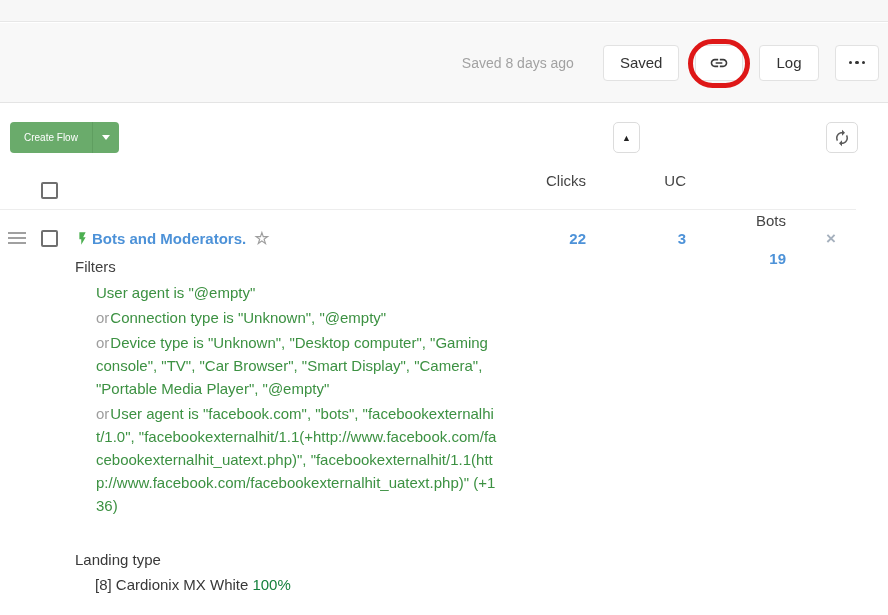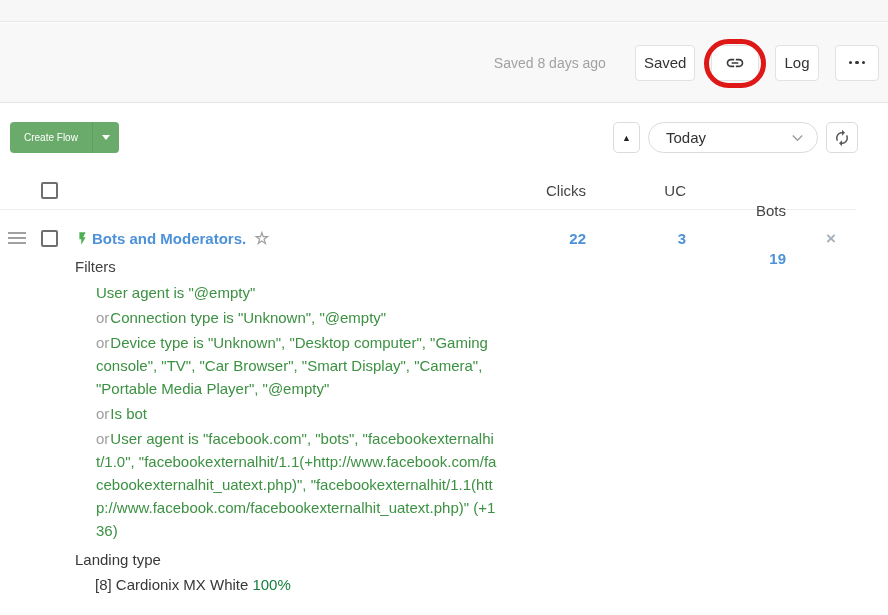--- a/index.html
+++ b/index.html
@@ -7,21 +7,21 @@
         font-family:"Liberation Sans",sans-serif;color:#383838;}
 
   
   .topstrip{position:absolute;left:0;top:0;width:888px;height:22px;background:#f7f7f7;
             border-bottom:1px solid #e7e7e7;box-sizing:border-box;}
   .appbar{position:absolute;left:0;top:23px;width:888px;height:80px;background:#f8f8f8;
           border-bottom:1px solid #e4e4e4;box-sizing:border-box;display:flex;align-items:center;
           justify-content:flex-end;gap:16px;padding-right:9px;}
   .status{color:#a2a2a2;font-size:14px;margin-right:13px;}
   .btn{height:36px;background:#fff;border:1px solid #e2e2e2;border-radius:4px;color:#333;
-       font-size:15px;display:flex;align-items:center;justify-content:center;padding:0 8px;
+       font-size:15px;display:flex;align-items:center;justify-content:center;padding:0 16px;
        box-sizing:border-box;cursor:pointer;}
   .icon-btn{padding:0 13px;}
   .link-wrap{position:relative;}
   .ring{position:absolute;left:-7px;top:-6px;right:-7px;bottom:-7px;border:5px solid #de1717;
         border-radius:26px;pointer-events:none;z-index:5;}
   .dots{display:flex;gap:3px;align-items:center;}
   .dots i{width:3.5px;height:3.5px;border-radius:50%;background:#333;}
 
   
   .create-flow{position:absolute;left:10px;top:122px;height:31px;display:flex;background:#6aab6b;
@@ -36,21 +36,21 @@
                 align-items:center;justify-content:center;font-size:9px;color:#222;cursor:pointer;}
   .today{position:absolute;left:648px;top:122px;width:170px;height:31px;background:#fff;
          border:1px solid #dcdcdc;border-radius:17px;box-sizing:border-box;display:flex;
          align-items:center;padding:0 10px 0 17px;font-size:15px;color:#333;cursor:pointer;}
   .today-label{flex:1;}
   .refresh-btn{position:absolute;left:826px;top:122px;width:32px;height:31px;background:#fff;
                border:1px solid #dcdcdc;border-radius:5px;box-sizing:border-box;display:flex;
                align-items:center;justify-content:center;cursor:pointer;}
 
   
-  .thead{position:absolute;left:0;top:172px;width:856px;height:38px;display:flex;align-items:center;
+  .thead{position:absolute;left:0;top:172px;width:856px;height:38px;display:flex;
          border-bottom:1px solid #ededed;box-sizing:border-box;color:#454545;font-size:15px;}
   .tname{flex:1;display:flex;align-items:center;position:relative;}
   .cb{width:13px;height:13px;border:2px solid #6f6f6f;border-radius:2px;background:#fff;cursor:pointer;}
   .thead .cb,.trow .cb{margin-left:41px;flex:none;}
   .col-clicks{width:90px;text-align:right;}
   .col-uc{width:100px;text-align:right;}
   .col-bots{width:100px;text-align:right;margin-top:40px;}
   .col-close{width:70px;display:flex;justify-content:center;padding-left:20px;box-sizing:border-box;}
   .trow{position:absolute;left:0;top:222px;width:856px;height:32px;display:flex;align-items:center;
         font-size:15px;font-weight:bold;}
@@ -108,28 +108,20 @@
     <span class="cf-main">Create Flow</span>
     <span class="cf-caret">
       <span class="caret-down"></span>
     </span>
   </div>
 
   <button class="collapse-btn">
     <span>▲</span>
   </button>
 
-  <div class="today">
-    <span class="today-label">Today</span>
-    <span style="display:flex;">
-      <svg viewBox="0 0 24 24" width="19" height="19" fill="none" stroke="#9b9b9b" stroke-width="1.6">
-          <path d="M6 9.5l6 6 6-6"></path>
-        </svg>
-    </span>
-  </div>
 
   <button class="refresh-btn">
     <span style="display:flex;">
       <svg viewBox="0 0 24 24" width="18" height="18" fill="#5a5a5a">
           <path d="M12 6v3l4-4-4-4v3c-4.42 0-8 3.58-8 8 0 1.57.46 3.03 1.24 4.26L6.7 14.8c-.45-.83-.7-1.79-.7-2.8 0-3.31 2.69-6 6-6zm6.76 1.74L17.3 9.2c.44.84.7 1.79.7 2.8 0 3.31-2.69 6-6 6v-3l-4 4 4 4v-3c4.42 0 8-3.58 8-8 0-1.57-.46-3.03-1.24-4.26z"></path>
         </svg>
     </span>
   </button>
 
   <div class="thead">
@@ -164,21 +156,20 @@
       <span class="close-x">×</span>
     </span>
   </div>
 
   <div class="filters-label">Filters</div>
 
   <div class="filters-list">
     <div class="filter-item"><span class="or"></span><span>User agent is "@empty"</span></div>
     <div class="filter-item"><span class="or">or</span><span>Connection type is "Unknown", "@empty"</span></div>
     <div class="filter-item"><span class="or">or</span><span>Device type is "Unknown", "Desktop computer", "Gaming console", "TV", "Car Browser", "Smart Display", "Camera", "Portable Media Player", "@empty"</span></div>
-    <div class="filter-item"><span class="or">or</span><span>Is bot</span></div>
     <div class="filter-item"><span class="or">or</span><span>User agent is "facebook.com", "bots", "facebookexternalhit/1.0", "facebookexternalhit/1.1(+http://www.facebook.com/facebookexternalhit_uatext.php)", "facebookexternalhit/1.1(http://www.facebook.com/facebookexternalhit_uatext.php)" (+136)</span></div>
   </div>
 
   <div class="landing-label">Landing type</div>
 
   <div class="landing-item"><span>[8] Cardionix MX White</span><span class="landing-share">100%</span></div>
 
 </div>
 
 </body></html>

